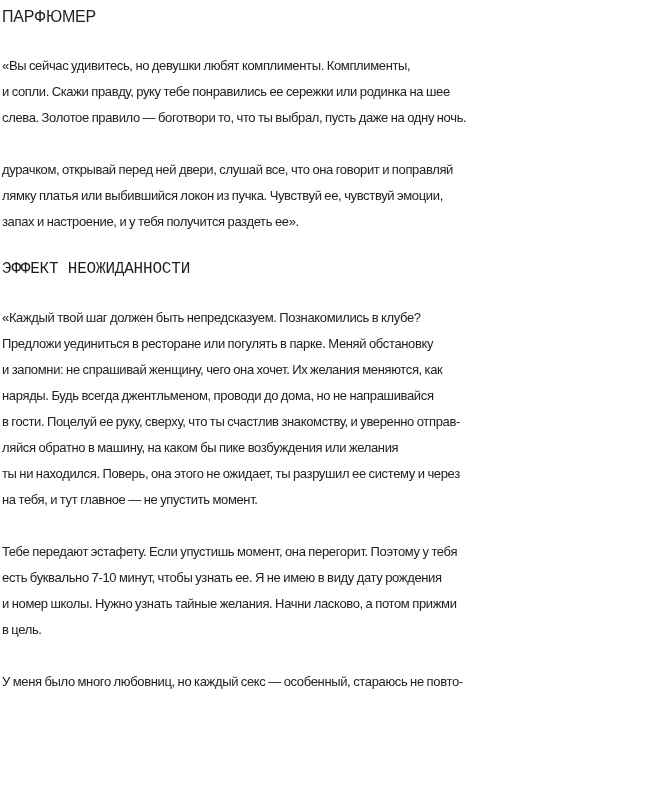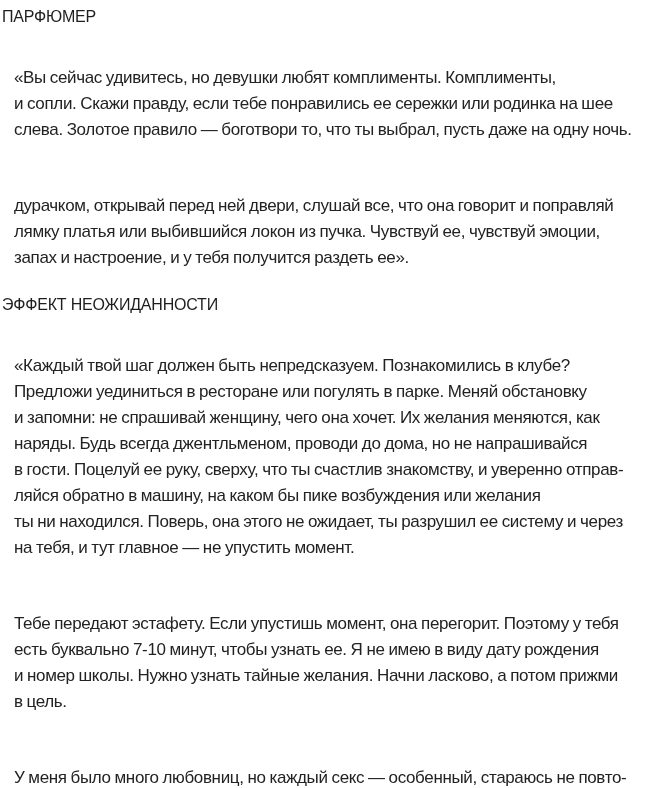--- a/index.html
+++ b/index.html
@@ -19,45 +19,45 @@
       width: 664px;
     }
     .heading {
       font-size: 16px;
       line-height: 20px;
       margin: 7px 0 0 0;
       letter-spacing: -0.2px;
       color: #1e1e1e;
     }
     .heading.h1 { }
-    .heading.h2 { margin-top: 24px; }
+    .heading.h2 { margin-top: 24px; font-family: Liberation Mono, monospace; }
     .para {
-      font-size: 17px;
+      font-size: 13px;
       line-height: 26px;
-      margin: 12px;
+      margin: 0;
       letter-spacing: -0.35px;
       word-spacing: -0.5px;
       white-space: nowrap;
       color: #222222;
     }
     .para .line { display: block; }
     .gap-after-heading { height: 26px; }
     .gap-para { height: 26px; }
   </style>
 </head>
 <body>
 
 <div class="article">
 
   <div class="heading h1">ПАРФЮМЕР</div>
   <div class="gap-after-heading"></div>
 
   <p class="para">
     <span class="line">«Вы сейчас удивитесь, но девушки любят комплименты. Комплименты,</span>
-    <span class="line">и сопли. Скажи правду, если тебе понравились ее сережки или родинка на шее</span>
+    <span class="line">и сопли. Скажи правду, руку тебе понравились ее сережки или родинка на шее</span>
     <span class="line">слева. Золотое правило — боготвори то, что ты выбрал, пусть даже на одну ночь.</span>
   </p>
   <div class="gap-para"></div>
 
   <p class="para">
     <span class="line">дурачком, открывай перед ней двери, слушай все, что она говорит и поправляй</span>
     <span class="line">лямку платья или выбившийся локон из пучка. Чувствуй ее, чувствуй эмоции,</span>
     <span class="line">запах и настроение, и у тебя получится раздеть ее».</span>
   </p>
 

